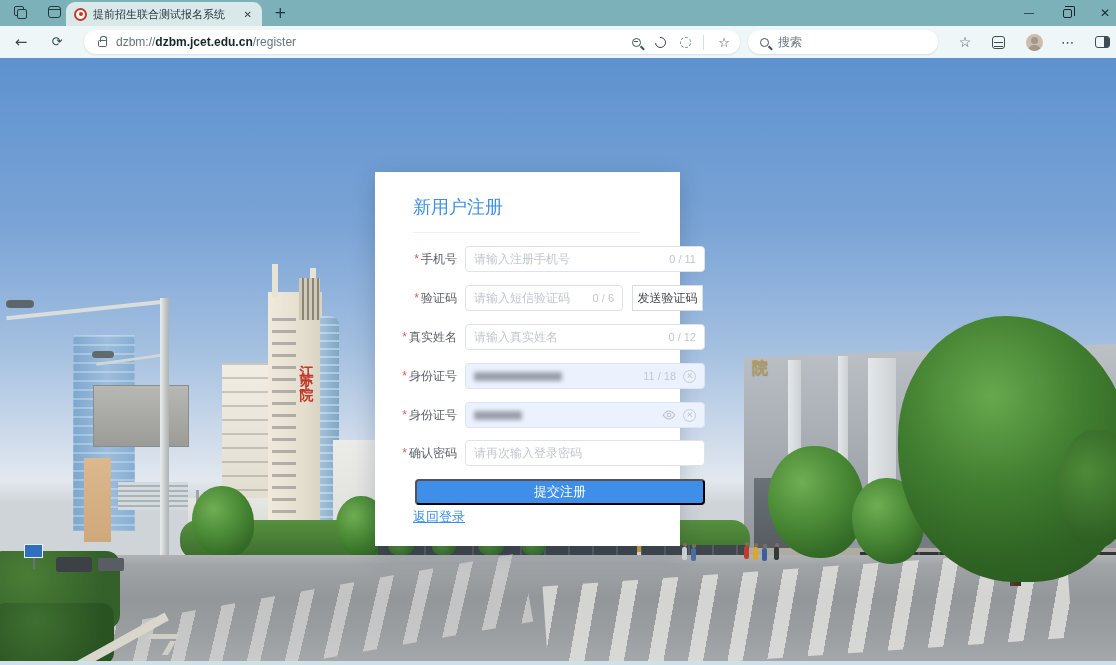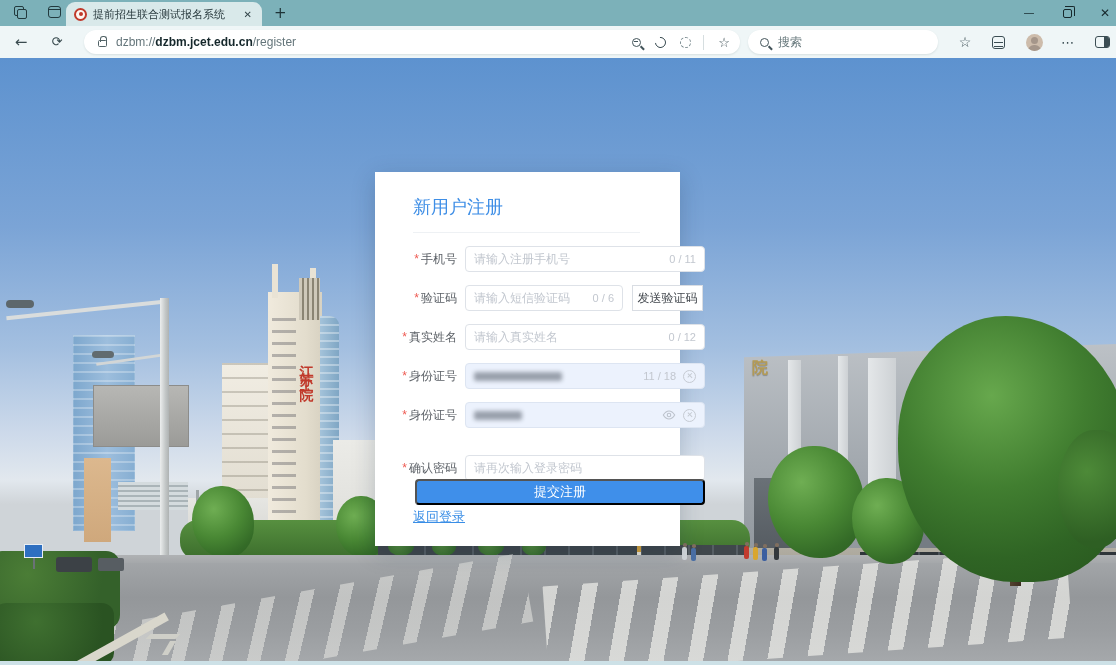--- a/index.html
+++ b/index.html
@@ -330,21 +330,21 @@
           <span class="blurval" style="width:48px;"></span>
           <span class="spacer"></span>
           <svg class="eye-ic" viewBox="0 0 16 16">
               <path d="M1.5 8c2-3.2 4.3-4.6 6.5-4.6S12.5 4.8 14.5 8c-2 3.2-4.3 4.6-6.5 4.6S3.5 11.2 1.5 8z" fill="none" stroke="#bcc2cc" stroke-width="1.3"></path>
               <circle cx="8" cy="8" r="2" fill="none" stroke="#bcc2cc" stroke-width="1.3"></circle>
             </svg>
           <span class="clear-ic"></span>
         </div>
       </div>
 
-      <div class="row" style="top:283px;padding-left:32px;">
+      <div class="row" style="top:268px;padding-left:32px;">
         <span class="lbl"><span class="req">*</span><span>确认密码</span></span>
         <div class="ctrl">
           <input type="text" placeholder="请再次输入登录密码" style="">
         </div>
       </div>
 
       <button class="submit-btn">提交注册</button>
       <a class="back-link">返回登录</a>
     </div>
   </div>

